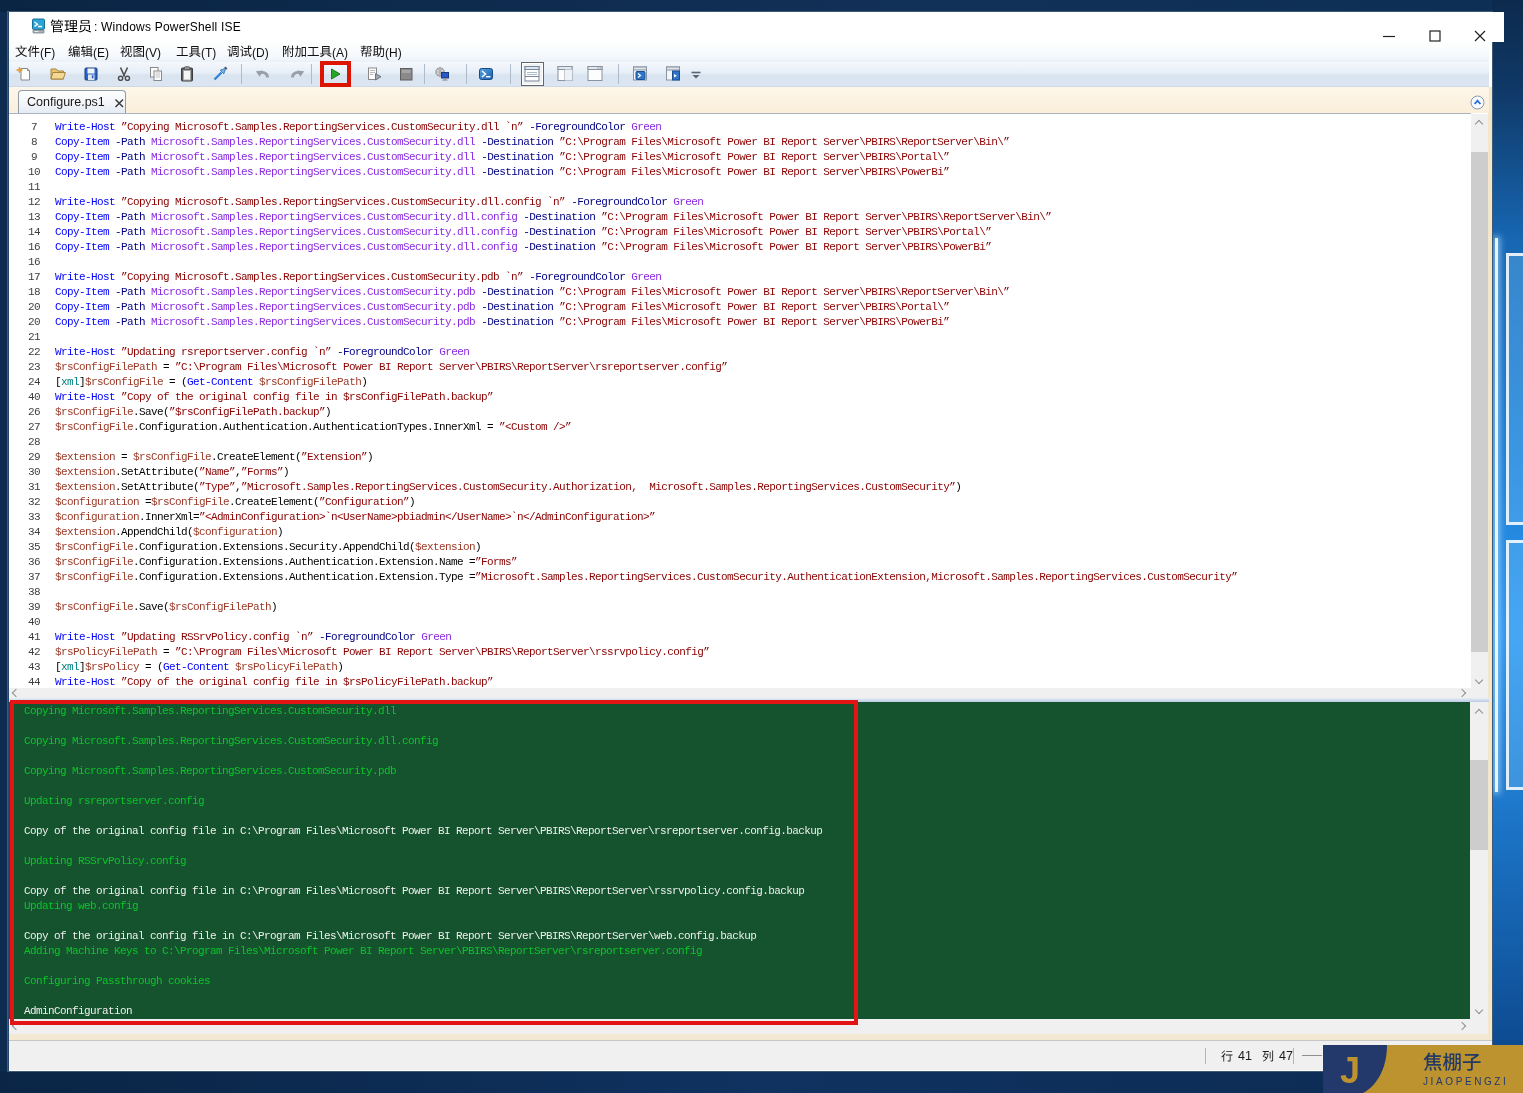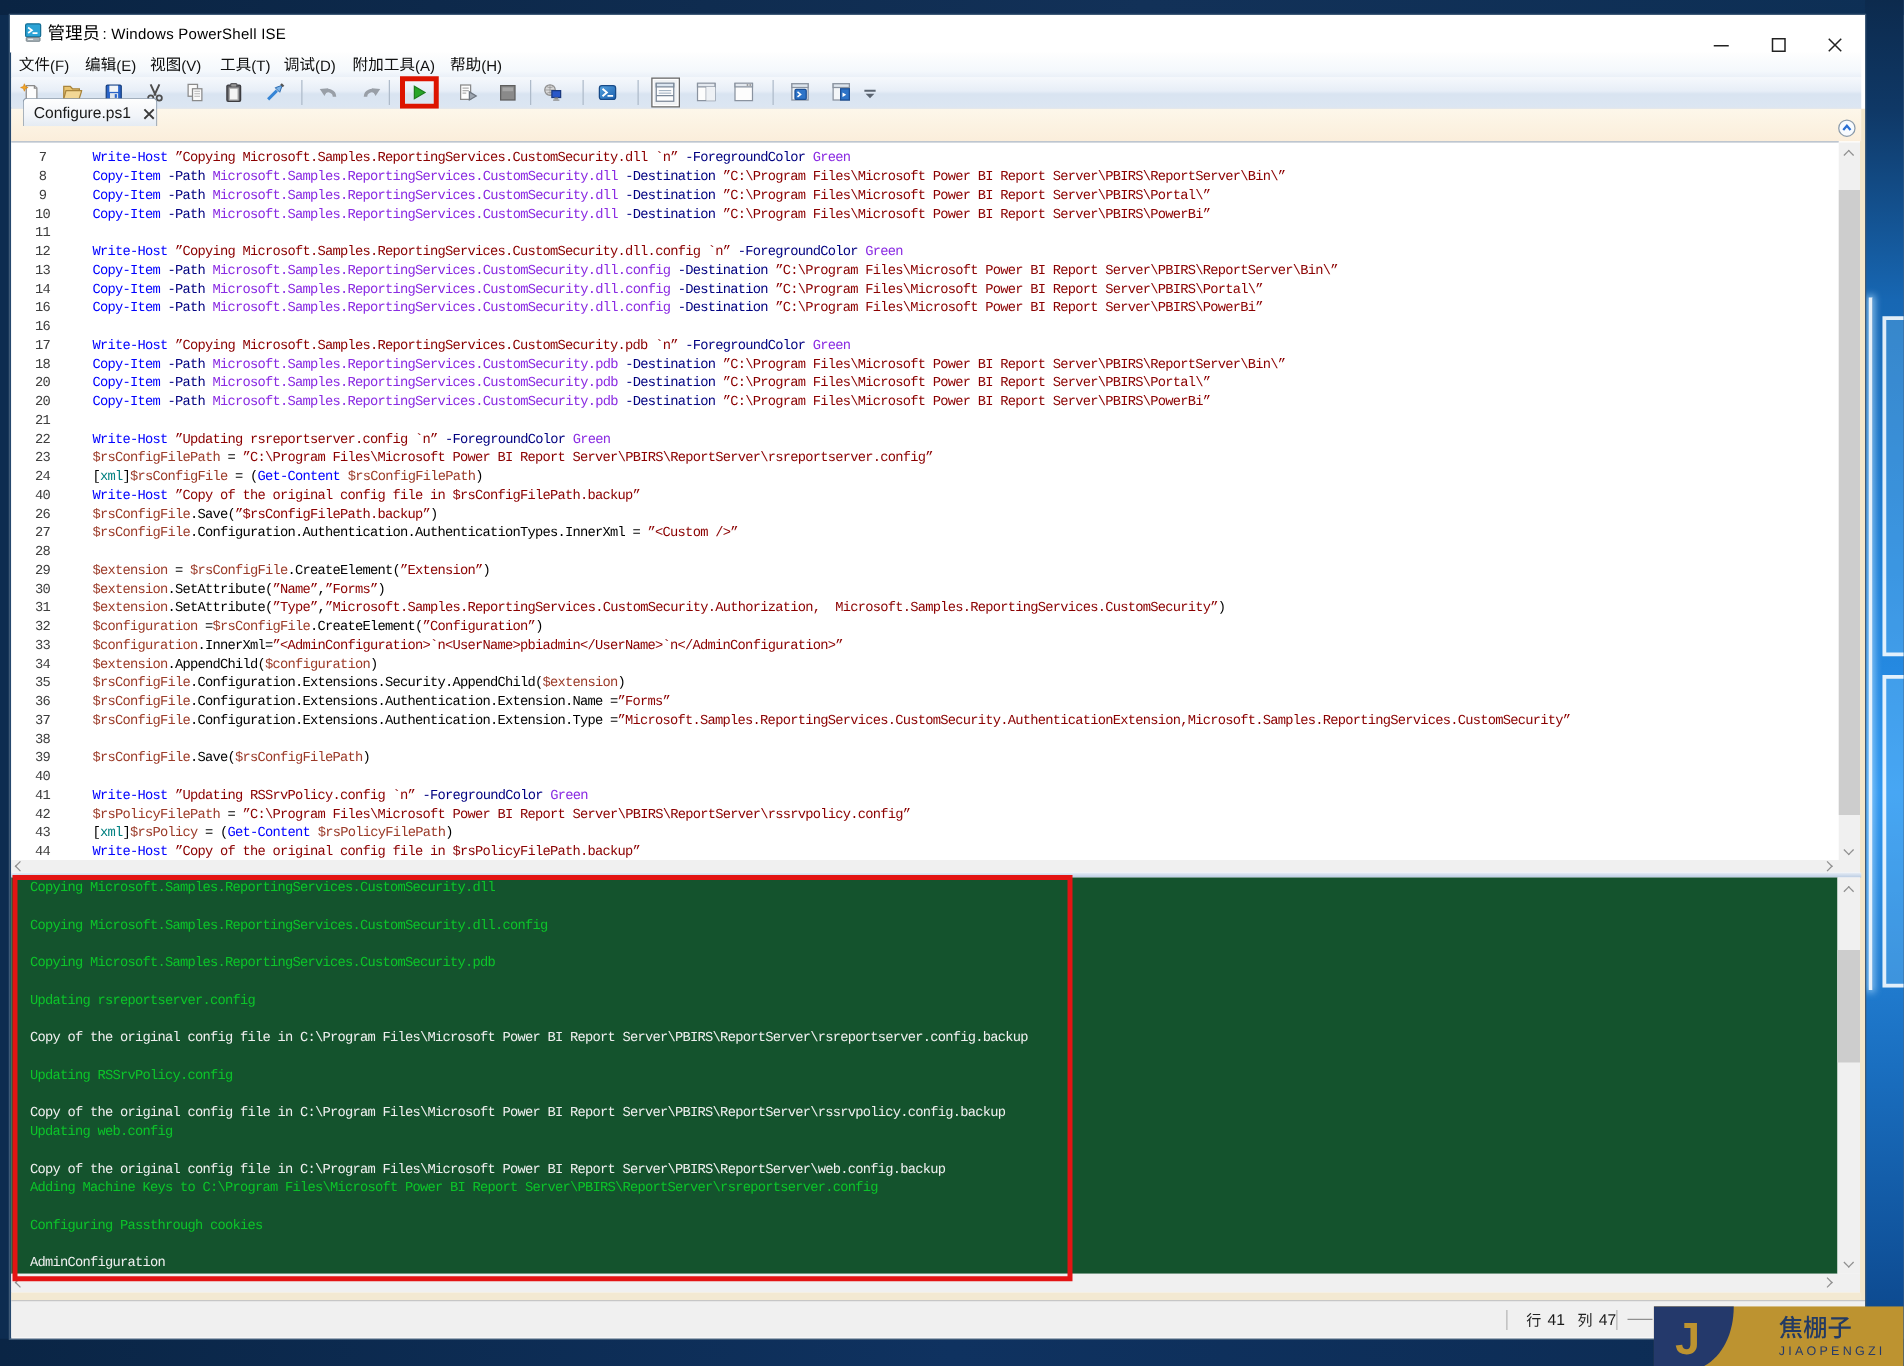--- a/index.html
+++ b/index.html
@@ -6,42 +6,42 @@
 body{position:relative;background:#0d2c50;font-family:"Liberation Sans",sans-serif}
 .abs{position:absolute}
 
 #deskR{left:1492px;top:0;width:31px;height:1093px;overflow:hidden;background:linear-gradient(180deg,#0c2a4d 0%,#0f3866 8%,#1767b3 22%,#1e7fd6 42%,#2e96ef 58%,#1a6fc0 78%,#0d4a90 96%)}
 #deskR .bar{position:absolute;left:14px;width:22px;background:rgba(130,205,255,.3);border:3px solid rgba(255,255,255,.85)}
 #deskT{left:0;top:0;width:1523px;height:12px;background:linear-gradient(90deg,#0a2443,#123158 60%,#0d2f55)}
 #deskB{left:0;top:1071px;width:1523px;height:22px;background:linear-gradient(90deg,#0a2545,#0f3260 50%,#0c2b52)}
 
 #win{left:8px;top:12px;width:1484px;height:1059px;background:#fff;border-left:1px solid #26486e;outline:1px solid #3f5a77}
 
-#title{left:8px;top:12px;width:1484px;height:30px;background:#fff}
+#title{left:20px;top:12px;width:1484px;height:30px;background:#fff}
 #title .txt{position:absolute;left:30px;top:7px;white-space:nowrap;font-size:12px;color:#000;letter-spacing:.2px}
 #ticon{left:11px;top:6px}
 .wbtn{position:absolute;top:16px}
 
 #menu{left:9px;top:42px;width:1480px;height:20px;background:linear-gradient(180deg,#fefefe,#f4f8fc 75%,#eaf0f8)}
 .mi{position:absolute;top:3px;height:15px;white-space:nowrap}
 .mi span{font-size:12px;color:#111;vertical-align:top;position:relative;top:0.5px}
 
 #tbar{left:9px;top:62px;width:1480px;height:25px;background:linear-gradient(180deg,#f5f8fc 0%,#e7eef7 45%,#d9e4f1 55%,#dce6f2 100%);border-bottom:1px solid #cfd9e6}
 .tsep{position:absolute;top:64px;width:1px;height:20px;background:#aebbca}
 .ticon{position:absolute;top:66px}
 #redbox{left:320px;top:61px;width:31px;height:26px;border:4px solid #dd1400}
 
 #band{left:9px;top:87px;width:1480px;height:26px;background:linear-gradient(180deg,#fdf7ea,#fbeedb)}
-#tab{left:18px;top:78px;width:108px;height:23px;background:linear-gradient(180deg,#fefefe,#f2f5f9 60%,#e4ebf3);border:1px solid #8d9bab;border-bottom:none;border-radius:4px 4px 0 0}
+#tab{left:18px;top:90px;width:108px;height:23px;background:linear-gradient(180deg,#fefefe,#f2f5f9 60%,#e4ebf3);border:1px solid #8d9bab;border-bottom:none;border-radius:4px 4px 0 0}
 #tab .t{position:absolute;left:8px;top:4px;font-size:12.5px;color:#1a1a1a}
 #collapse{left:1470px;top:95px}
 
 #editor{left:9px;top:113px;width:1462px;height:575px;background:#fff;border-top:1px solid #a9b4c0;overflow:hidden}
 #gutter{position:absolute;left:14px;top:6px;width:22px;text-align:center;color:#3e3e3e}
-#code{position:absolute;left:65px;top:6px;white-space:pre}
+#code{position:absolute;left:46px;top:6px;white-space:pre}
 .mono,#gutter,#code{font-family:"Liberation Mono",monospace;font-size:11px;line-height:15px;letter-spacing:-.6px}
 #gutter div,#code div{height:15px}
 #code i{font-style:normal}
 i.c{color:#0000ff}i.p{color:#000080}i.a{color:#8a2be2}i.s{color:#8b0000}i.v{color:#9b3a28}i.t{color:#008080}
 
 .sbv{position:absolute;width:17px;background:#f0f0f0}
 .sbh{position:absolute;height:10px;background:#f0f0f0}
 .thumb{position:absolute;background:#cdcdcd}
 .chv{position:absolute;width:6px;height:6px;border-right:1.7px solid #8f8f8f;border-bottom:1.7px solid #8f8f8f}
 #evsb{left:1471px;top:114px;height:574px}

